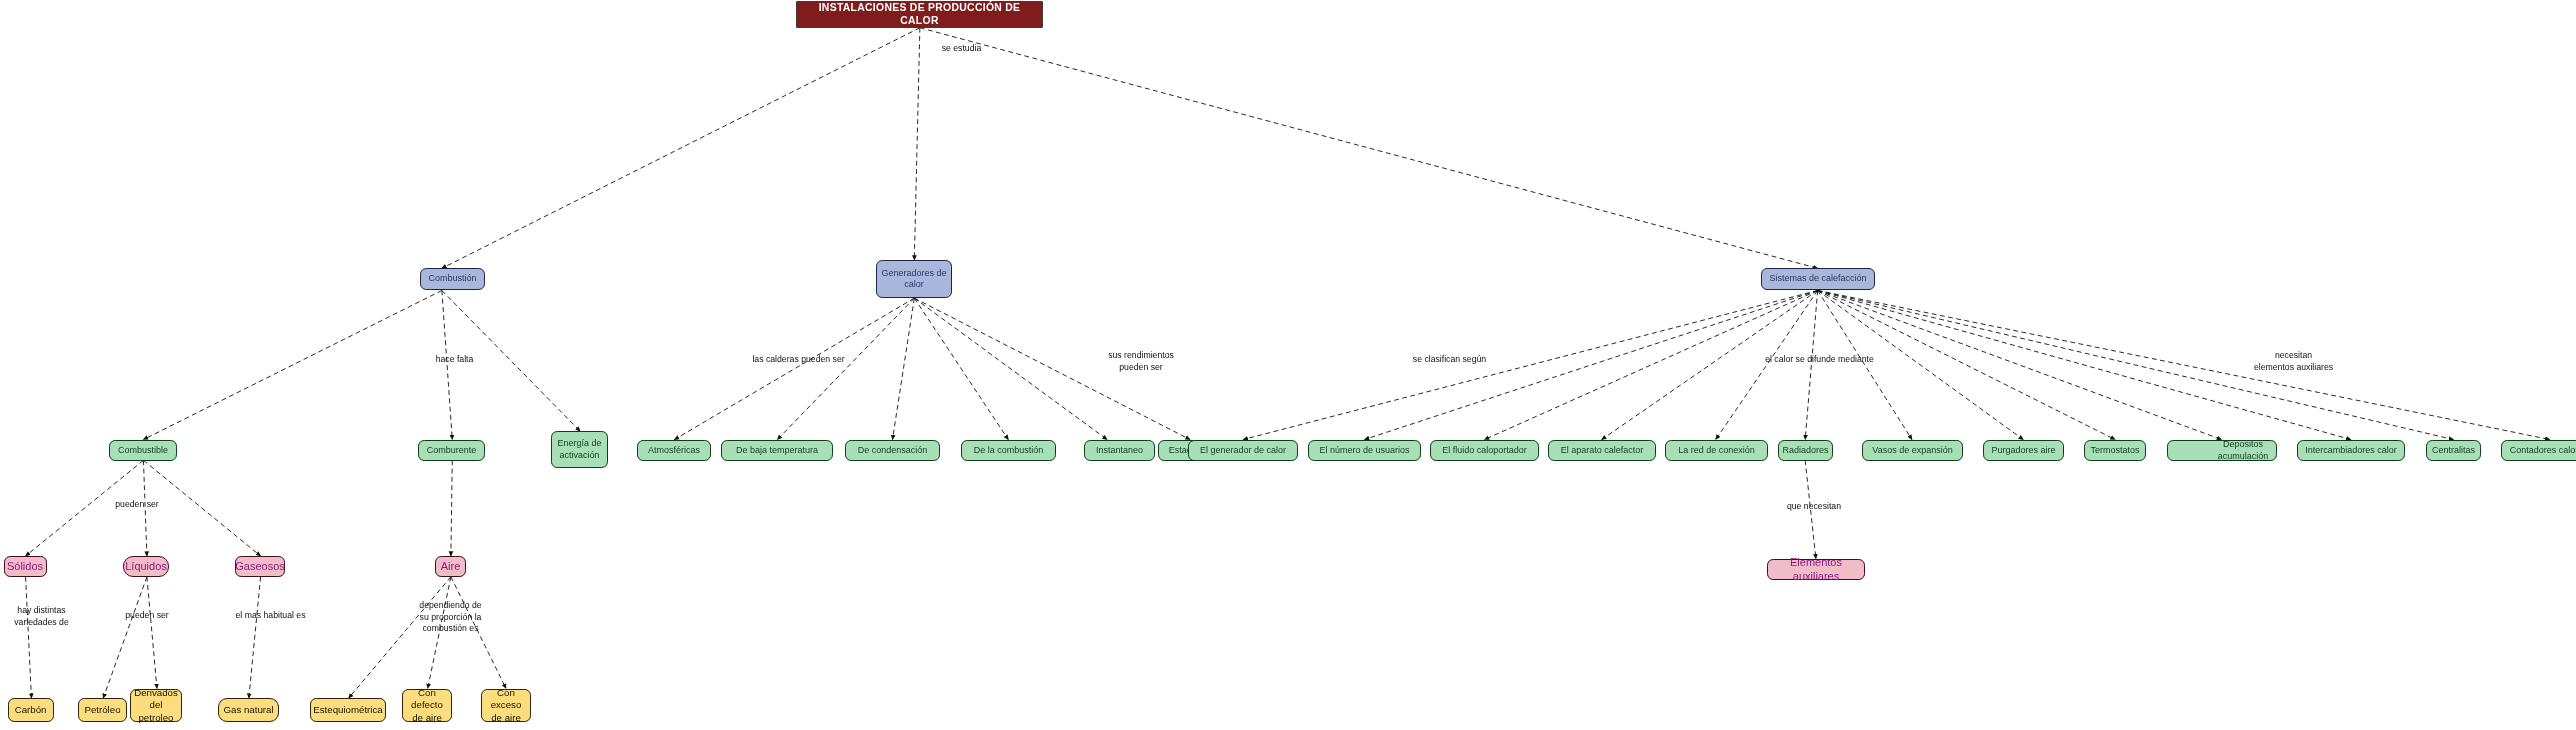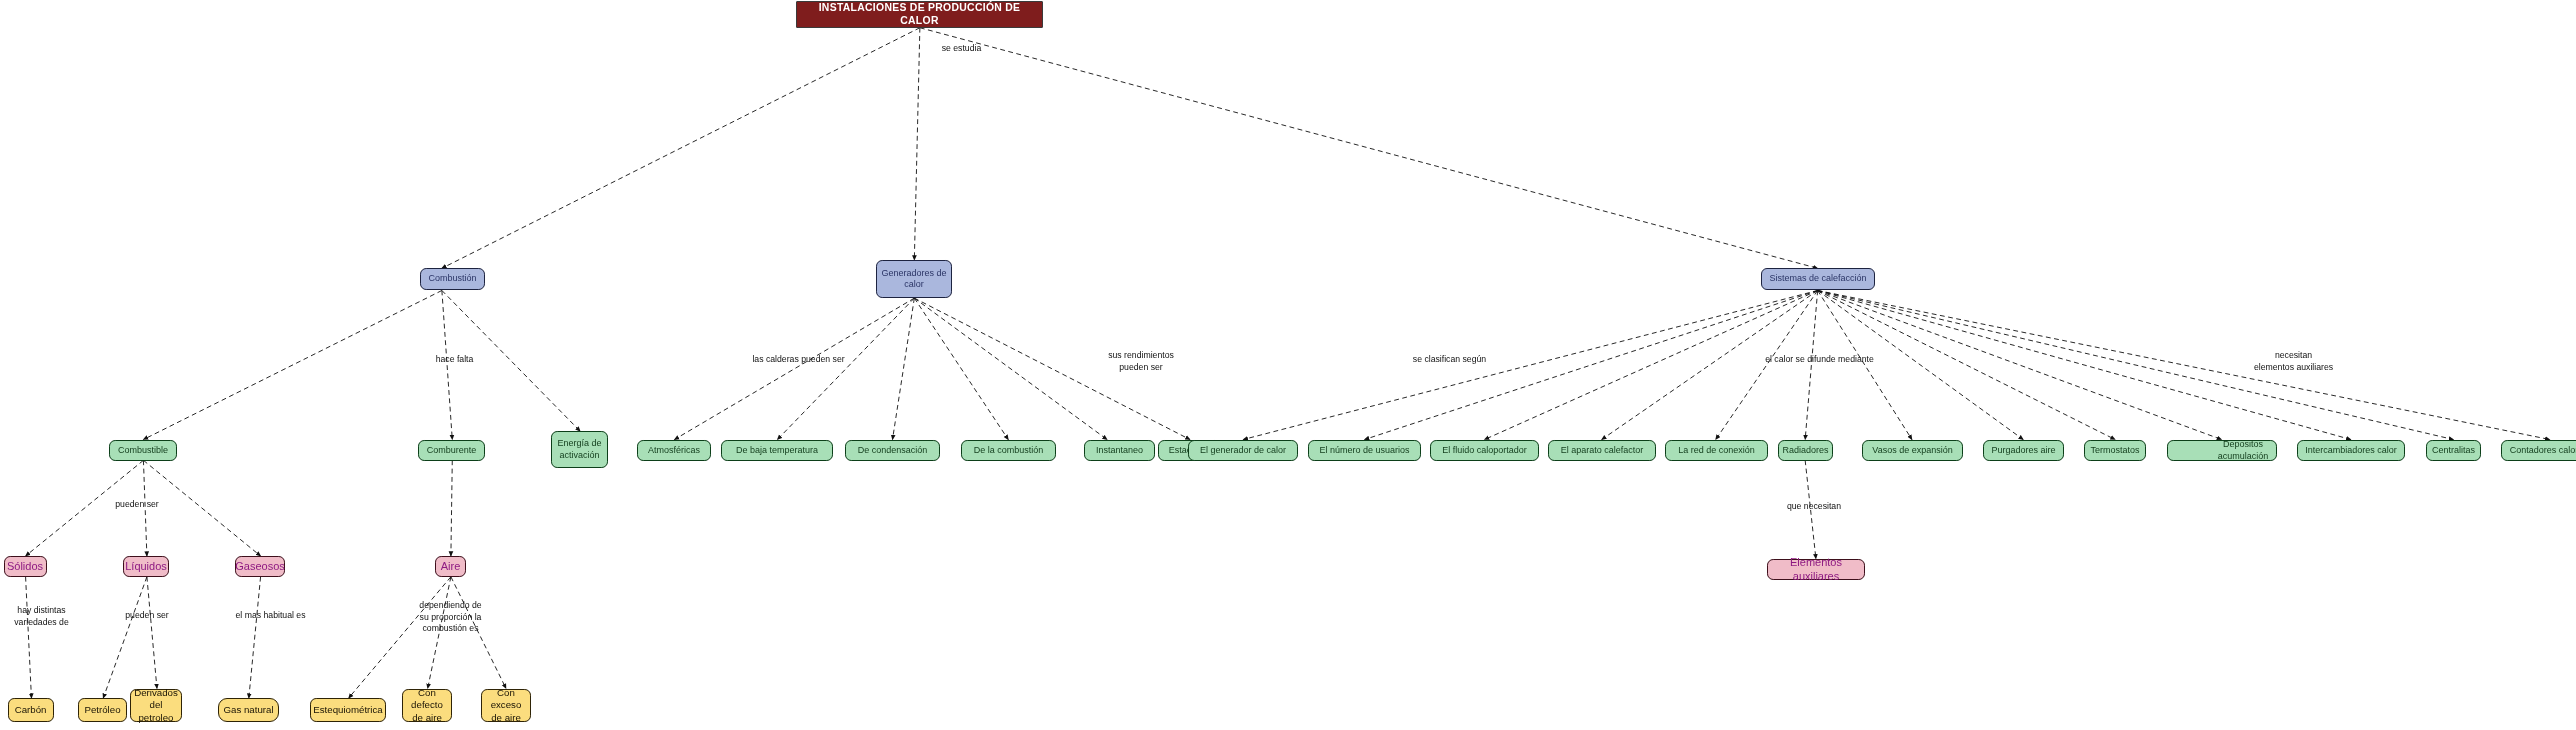--- a/index.html
+++ b/index.html
@@ -144,21 +144,21 @@
       </div>
       <div class="node green-node" style="left: 2426px; top: 440px; width: 55px; height: 21px;">
         <span>Centralitas</span>
       </div>
       <div class="node green-node" style="left: 2501px; top: 440px; width: 98px; height: 21px;">
         <span>Contadores calorías</span>
       </div>
       <div class="node pink-node" style="left: 3.5px; top: 556px; width: 43px; height: 21px;">
         <span>Sólidos</span>
       </div>
-      <div class="node pink-node" style="left: 123px; top: 556px; width: 46px; height: 21px;">
+      <div class="node pink-node" style="left: 123px; top: 556px; width: 46px; height: 21px; border-radius: 10px;">
         <span>Líquidos</span>
       </div>
       <div class="node pink-node" style="left: 235px; top: 556px; width: 50px; height: 21px;">
         <span>Gaseosos</span>
       </div>
       <div class="node pink-node" style="left: 435px; top: 556px; width: 31px; height: 21px;">
         <span>Aire</span>
       </div>
       <div class="node pink-node" style="left: 1767px; top: 559px; width: 98px; height: 21px;">
         <span>Elementos auxiliares</span>

